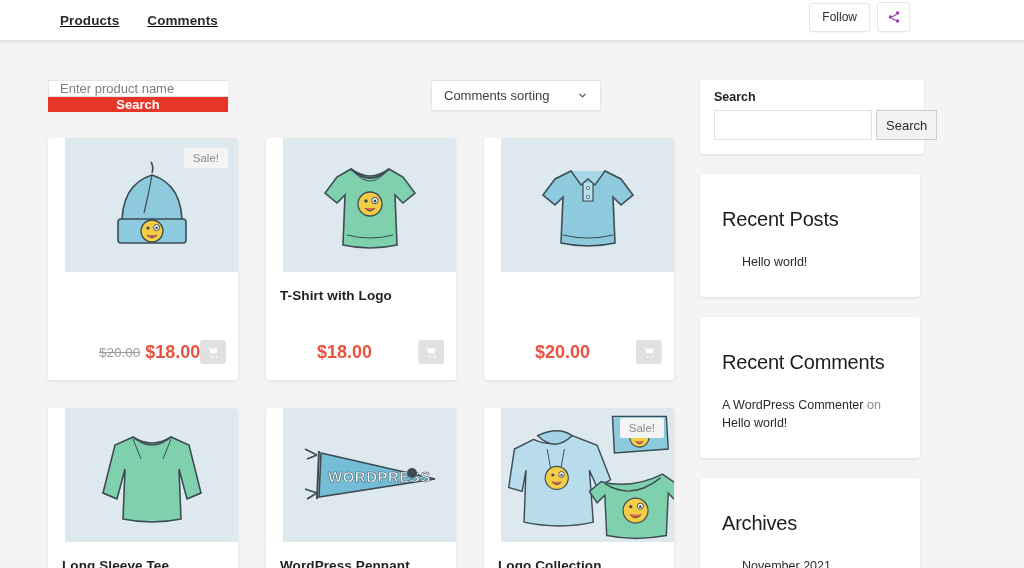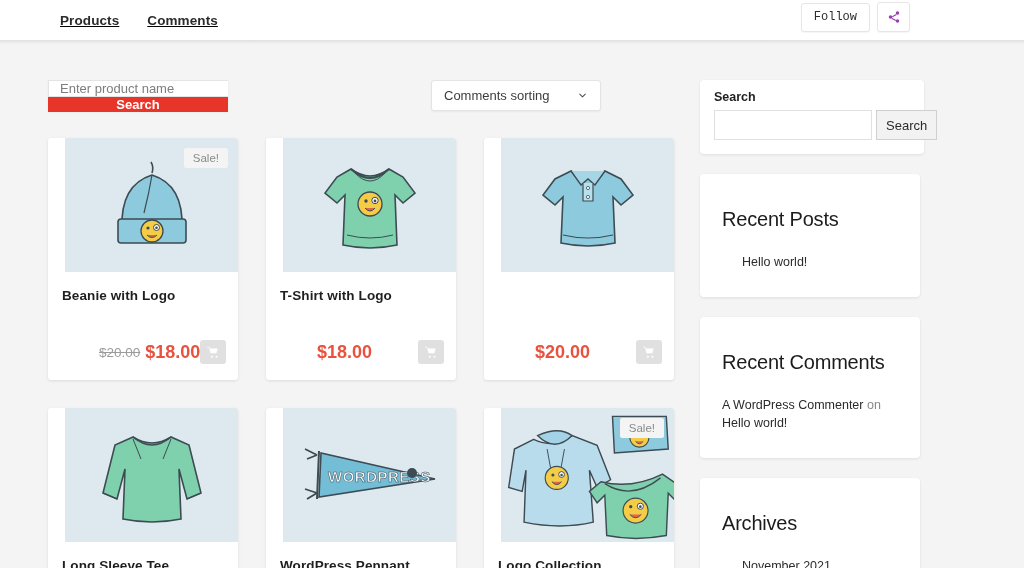--- a/index.html
+++ b/index.html
@@ -27,21 +27,20 @@
     letter-spacing: .1px;
     cursor: pointer;
   }
   .topbar-right {
     margin-left: auto;
     display: flex;
     align-items: flex-end;
     gap: 7px;
     margin-right: 98px;
     margin-top: -6px;
-    font-family: Liberation Mono, monospace;
   }
   .follow-btn {
     background: #fff;
     border: 1px solid #e6e6e6;
     border-radius: 3px;
     padding: 6px 12px 7px;
     font-size: 12px;
     color: #2b2b2b;
     cursor: pointer;
     box-shadow: 0 1px 1px rgba(0,0,0,.04);
@@ -324,21 +323,20 @@
               <path d="M60 22 Q62 16 59 11" fill="none" stroke="#3d4b52" stroke-width="1.6"></path>
               <rect x="26" y="68" width="68" height="24" rx="3" fill="#8ecadd" stroke="#3d4b52" stroke-width="1.6"></rect>
               <circle cx="60" cy="80" r="11" fill="#f5cc46" stroke="#3d4b52" stroke-width="1.3"></circle>
               <circle cx="56" cy="77" r="1.6" fill="#3d4b52"></circle>
               <circle cx="64.5" cy="76.5" r="3" fill="#fff" stroke="#3d4b52" stroke-width="1"></circle>
               <circle cx="64.5" cy="76.8" r="1.3" fill="#3d4b52"></circle>
               <path d="M55 84 Q60 89 65 84" fill="#e2654f" stroke="#3d4b52" stroke-width="1"></path>
             </svg>
           </div>
           <div class="card-body">
-            <div class="prod-name">Beanie with Logo</div>
             <div class="price-row">
               <span class="price-old">$20.00</span>
               <span class="price-new">$18.00</span>
               <span class="cart-btn">
                 <span>
                   <svg width="14" height="14" viewBox="0 0 24 24" fill="#fff">
                       <path d="M2 3h3l2.6 11.2h10.3l2.1-8H7.2l-.4-1.8H2z"></path>
                       <circle cx="10" cy="20" r="1.7"></circle>
                       <circle cx="18" cy="20" r="1.7"></circle>
                     </svg>

